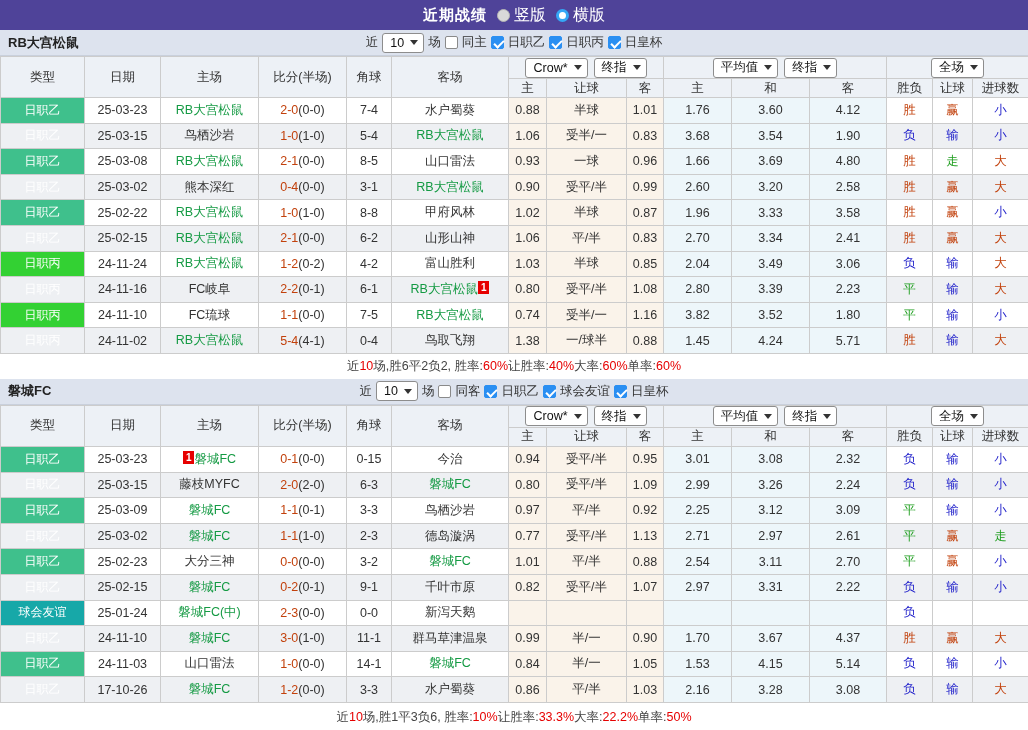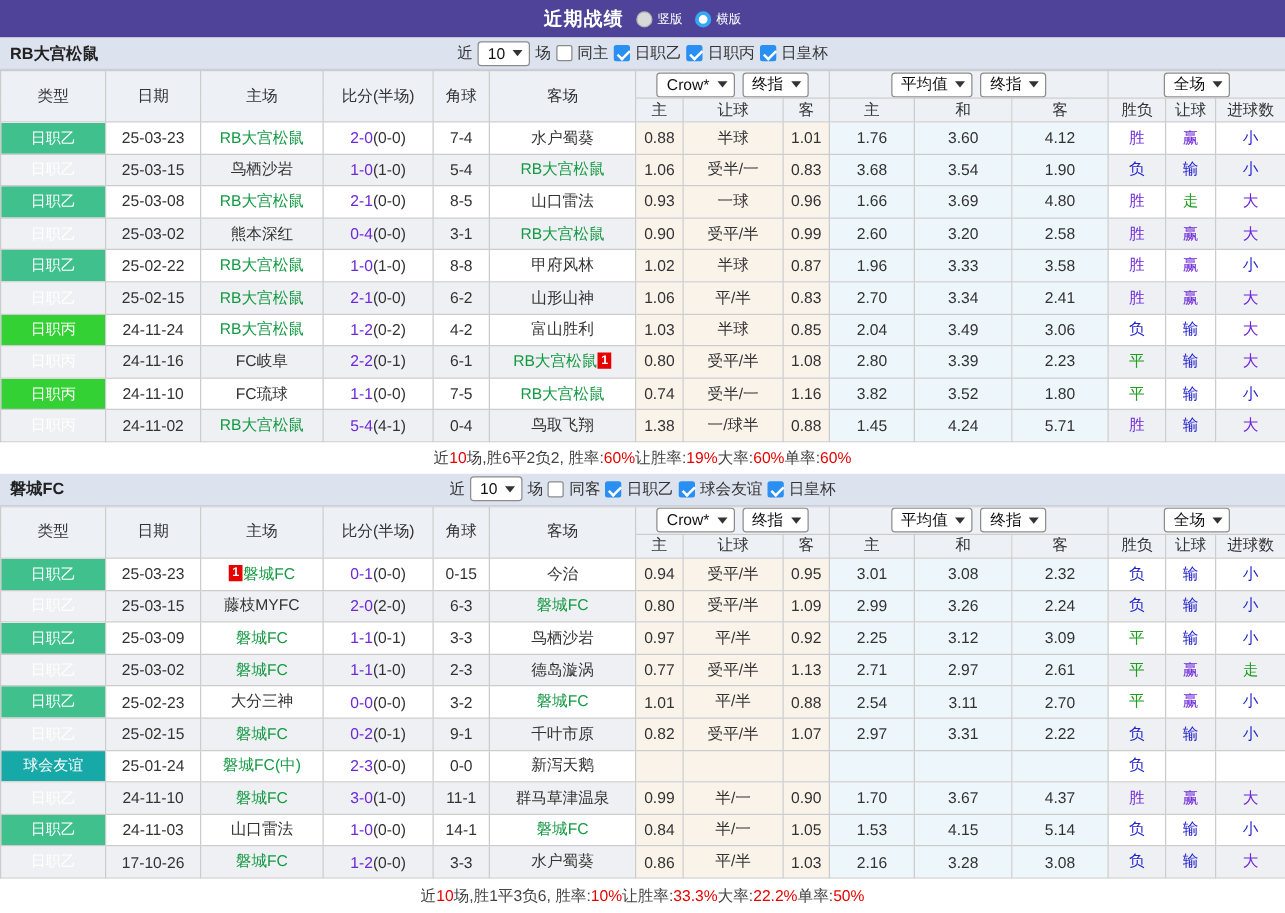--- a/index.html
+++ b/index.html
@@ -3,21 +3,21 @@
 <meta charset="utf-8">
 <style>
   * { margin:0; padding:0; box-sizing:border-box; }
   html,body { background:#fff; }
   body { font-family:"Liberation Sans","DejaVu Sans",sans-serif; width:1028px; }
   .page { width:1028px; height:730px; overflow:hidden; background:#fff; }
 
   
   .titlebar { height:30px; background:#4f4399; color:#fff; display:flex; align-items:center; justify-content:center; gap:10px; }
   .titlebar .ttl { font-size:15px; font-weight:bold; letter-spacing:1px; }
-  .radio-item { display:inline-flex; align-items:center; gap:4px; font-size:10px; cursor:pointer; }
+  .radio-item { display:inline-flex; align-items:center; gap:4px; font-size:16px; cursor:pointer; }
   .radio { width:13px; height:13px; border-radius:50%; display:inline-block; }
   .r-off { background:#d9d9d9; border:1px solid #b5b5b5; }
   .r-on  { background:#fff; border:3px solid #35a7f5; }
 
   
   .sec-head { height:26px; background:#dde3ee; position:relative; display:flex; align-items:center; justify-content:center; border-bottom:1px solid #c9d0dc; }
   .sec-head .team { position:absolute; left:8px; font-size:13px; font-weight:bold; color:#222; }
   .filters { display:flex; align-items:center; gap:3px; font-size:12.5px; color:#333; }
   .filters .lbl { margin:0 1px; }
 
@@ -40,21 +40,21 @@
   thead .selwrap { display:inline-flex; gap:6px; align-items:center; justify-content:flex-start; }
   tbody tr { height:25.6px; font-size:12.5px; color:#333; }
   tbody tr.alt td { background:#eef0f3; }
   td.type { color:#fff; font-size:12px; }
   td.t-jl2 { background:#3fc08c; }
   td.t-jl3 { background:#33d133; }
   td.t-friendly { background:#17a8a8; }
   td.odds { background:#faf3ea !important; }
   td.avg  { background:#edf6fa !important; }
   .teamlink { color:#149a43; text-decoration:none; }
-  .c-red { color:#6d28d9; } .c-blue { color:#2323cb; } .c-green { color:#1e9e1e; }
+  .c-red { color:#c2410c; } .c-blue { color:#2323cb; } .c-green { color:#1e9e1e; }
   .half { color:#333; }
   .badge { display:inline-block; background:#e60000; color:#fff; font-size:10px; line-height:13px; height:13px; padding:0 3px; vertical-align:2px; font-weight:bold; }
 
   
   .summary { display:flex; align-items:center; justify-content:center; font-size:12.5px; background:#fff; }
   .sum1 { height:25px; }
   .sum2 { height:29px; }
   .seg-d { color:#444; } .seg-r { color:#e60000; }
 </style>
 </head>
@@ -327,21 +327,21 @@
             <td class="c-red">大</td>
           </tr>
         </tbody>
       </table>
       <div class="summary sum1">
         <span class="seg-d">近</span>
         <span class="seg-r">10</span>
         <span class="seg-d">场,胜6平2负2, 胜率:</span>
         <span class="seg-r">60%</span>
         <span class="seg-d"> 让胜率:</span>
-        <span class="seg-r">19%</span>
+        <span class="seg-r">40%</span>
         <span class="seg-d"> 大率:</span>
         <span class="seg-r">60%</span>
         <span class="seg-d"> 单率:</span>
         <span class="seg-r">60%</span>
       </div>
       <div class="sec-head">
         <span class="team">磐城FC</span>
         <div class="filters">
           <span class="lbl">近</span>
           <span class="sel">

